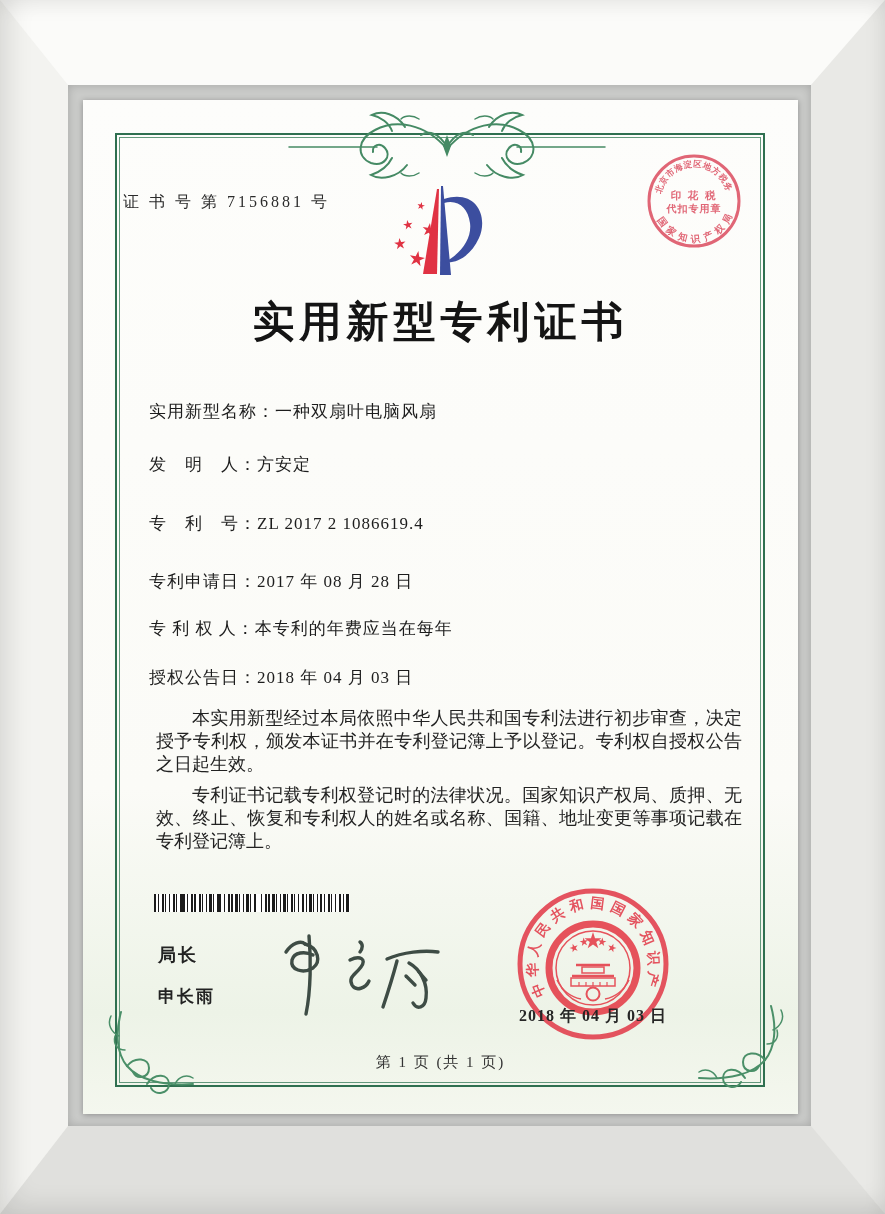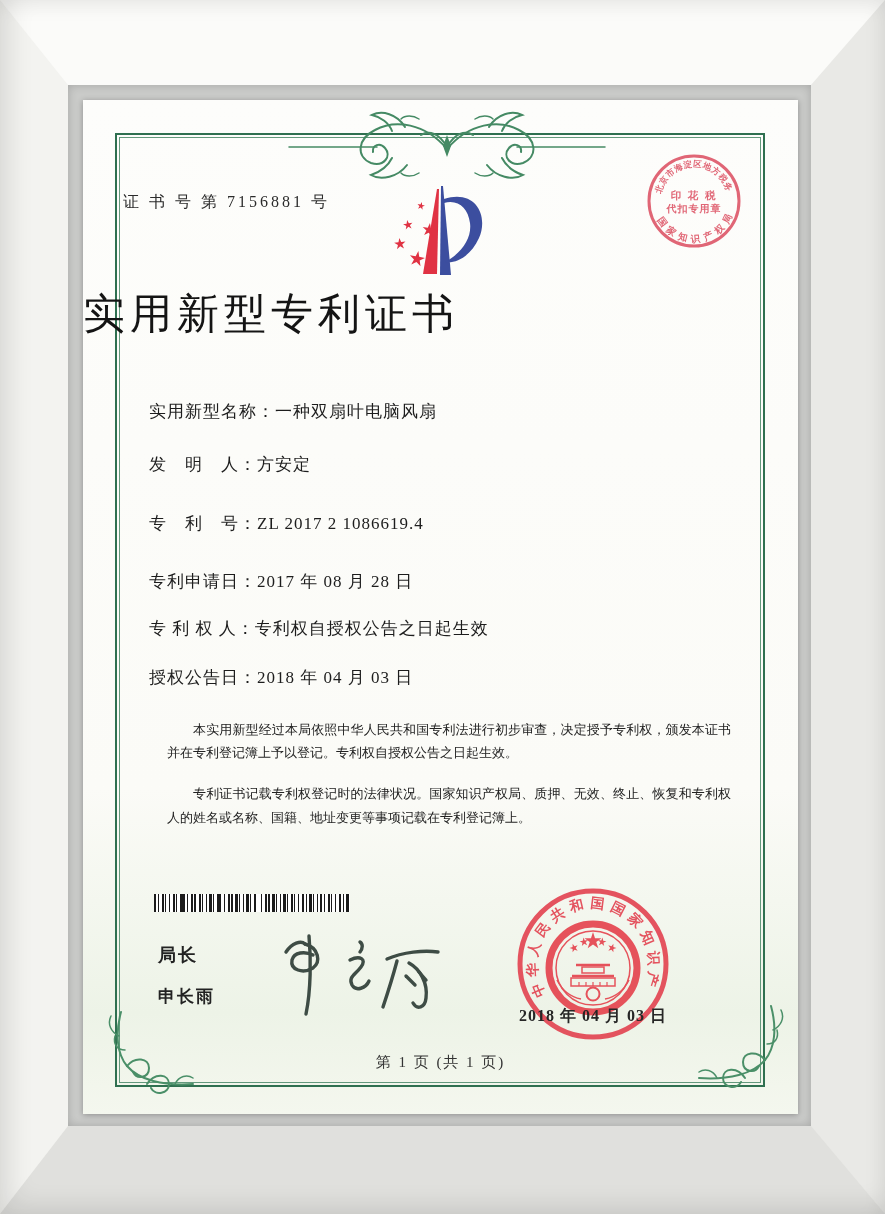--- a/index.html
+++ b/index.html
@@ -16,25 +16,25 @@
     box-shadow:inset 0 0 10px rgba(0,0,0,.18);}
   .paper{position:absolute;left:83px;top:100px;width:715px;height:1014px;
     background:linear-gradient(180deg,#fdfdfb 0%,#fbfbf7 68%,#edf3e7 90%,#f4f7ee 100%);
     box-shadow:0 1px 6px rgba(0,0,0,.30);}
   .green-border{position:absolute;left:32px;top:33px;width:650px;height:954px;
     border:2px solid #2f7050;}
   .green-border::before{content:"";position:absolute;inset:2px;border:1px solid #63997c;}
   .cert-number{position:absolute;left:40px;top:92px;font-size:16px;letter-spacing:3px;color:#2b2b2b;}
   .logo{position:absolute;left:300px;top:83px;width:104px;height:100px;}
   .tax-seal{position:absolute;left:563px;top:53px;width:96px;height:96px;opacity:.88;}
-  .title{position:absolute;left:0;top:186px;width:100%;
-    font-size:42px;font-weight:normal;letter-spacing:5px;color:#141414;}
+  .title{position:absolute;left:0;top:194px;width:100%;text-align:center;
+    font-size:42px;font-weight:bold;letter-spacing:5px;color:#141414;}
   .field-row{position:absolute;left:66px;font-size:17px;color:#1d1d1d;letter-spacing:1px;white-space:pre;}
   .paragraphs{position:absolute;left:66px;top:600px;width:600px;}
-  .paragraphs p{margin:18px;font-size:13px;line-height:23.2px;text-indent:2em;
+  .paragraphs p{margin:7px;font-size:18px;line-height:23.2px;text-indent:2em;
     text-align:justify;color:#222;}
   .barcode{position:absolute;left:71px;top:794px;width:196px;height:18px;
     background:repeating-linear-gradient(90deg,
       #1b1b1b 0 2px,#fff 2px 3.5px,#1b1b1b 3.5px 4.5px,#fff 4.5px 7.5px,
       #1b1b1b 7.5px 10px,#fff 10px 11px,#1b1b1b 11px 12px,#fff 12px 15px,
       #1b1b1b 15px 16px,#fff 16px 18.5px);}
   .director-title{position:absolute;left:75px;top:843px;font-family:"Liberation Sans","DejaVu Sans",sans-serif;
     font-size:18px;font-weight:600;color:#222;letter-spacing:2px;}
   .director-name{position:absolute;left:75px;top:885px;font-family:"Liberation Sans","DejaVu Sans",sans-serif;
     font-size:17px;font-weight:600;color:#222;letter-spacing:2px;}
@@ -126,21 +126,21 @@
       <text x="48" y="46" text-anchor="middle" font-size="10.5" fill="#dd5264" font-weight="bold" letter-spacing="2">印 花 税</text>
       <text x="48" y="59" text-anchor="middle" font-size="10" fill="#dd5264" font-weight="bold" letter-spacing="1">代扣专用章</text>
     </svg>
 
     <div class="title">实用新型专利证书</div>
 
     <div class="field-row" style="top:300px"><span>实用新型名称：</span><span>一种双扇叶电脑风扇</span></div>
     <div class="field-row" style="top:353px"><span>发　明　人：</span><span>方安定</span></div>
     <div class="field-row" style="top:412px"><span>专　利　号：</span><span>ZL 2017 2 1086619.4</span></div>
     <div class="field-row" style="top:470px"><span>专利申请日：</span><span>2017 年 08 月 28 日</span></div>
-    <div class="field-row" style="top:517px"><span>专 利 权 人：</span><span>专利权自授权公告之日起生效</span></div>
+    <div class="field-row" style="top:517px"><span>专 利 权 人：</span><span>本专利的年费应当在每年</span></div>
     <div class="field-row" style="top:566px"><span>授权公告日：</span><span>2018 年 04 月 03 日</span></div>
 
     <div class="paragraphs">
       <p>本实用新型经过本局依照中华人民共和国专利法进行初步审查，决定授予专利权，颁发本证书并在专利登记簿上予以登记。专利权自授权公告之日起生效。</p>
       <p>专利证书记载专利权登记时的法律状况。国家知识产权局、质押、无效、终止、恢复和专利权人的姓名或名称、国籍、地址变更等事项记载在专利登记簿上。</p>
     </div>
 
     <div class="barcode"></div>
 
     <div class="director-title">局长</div>

